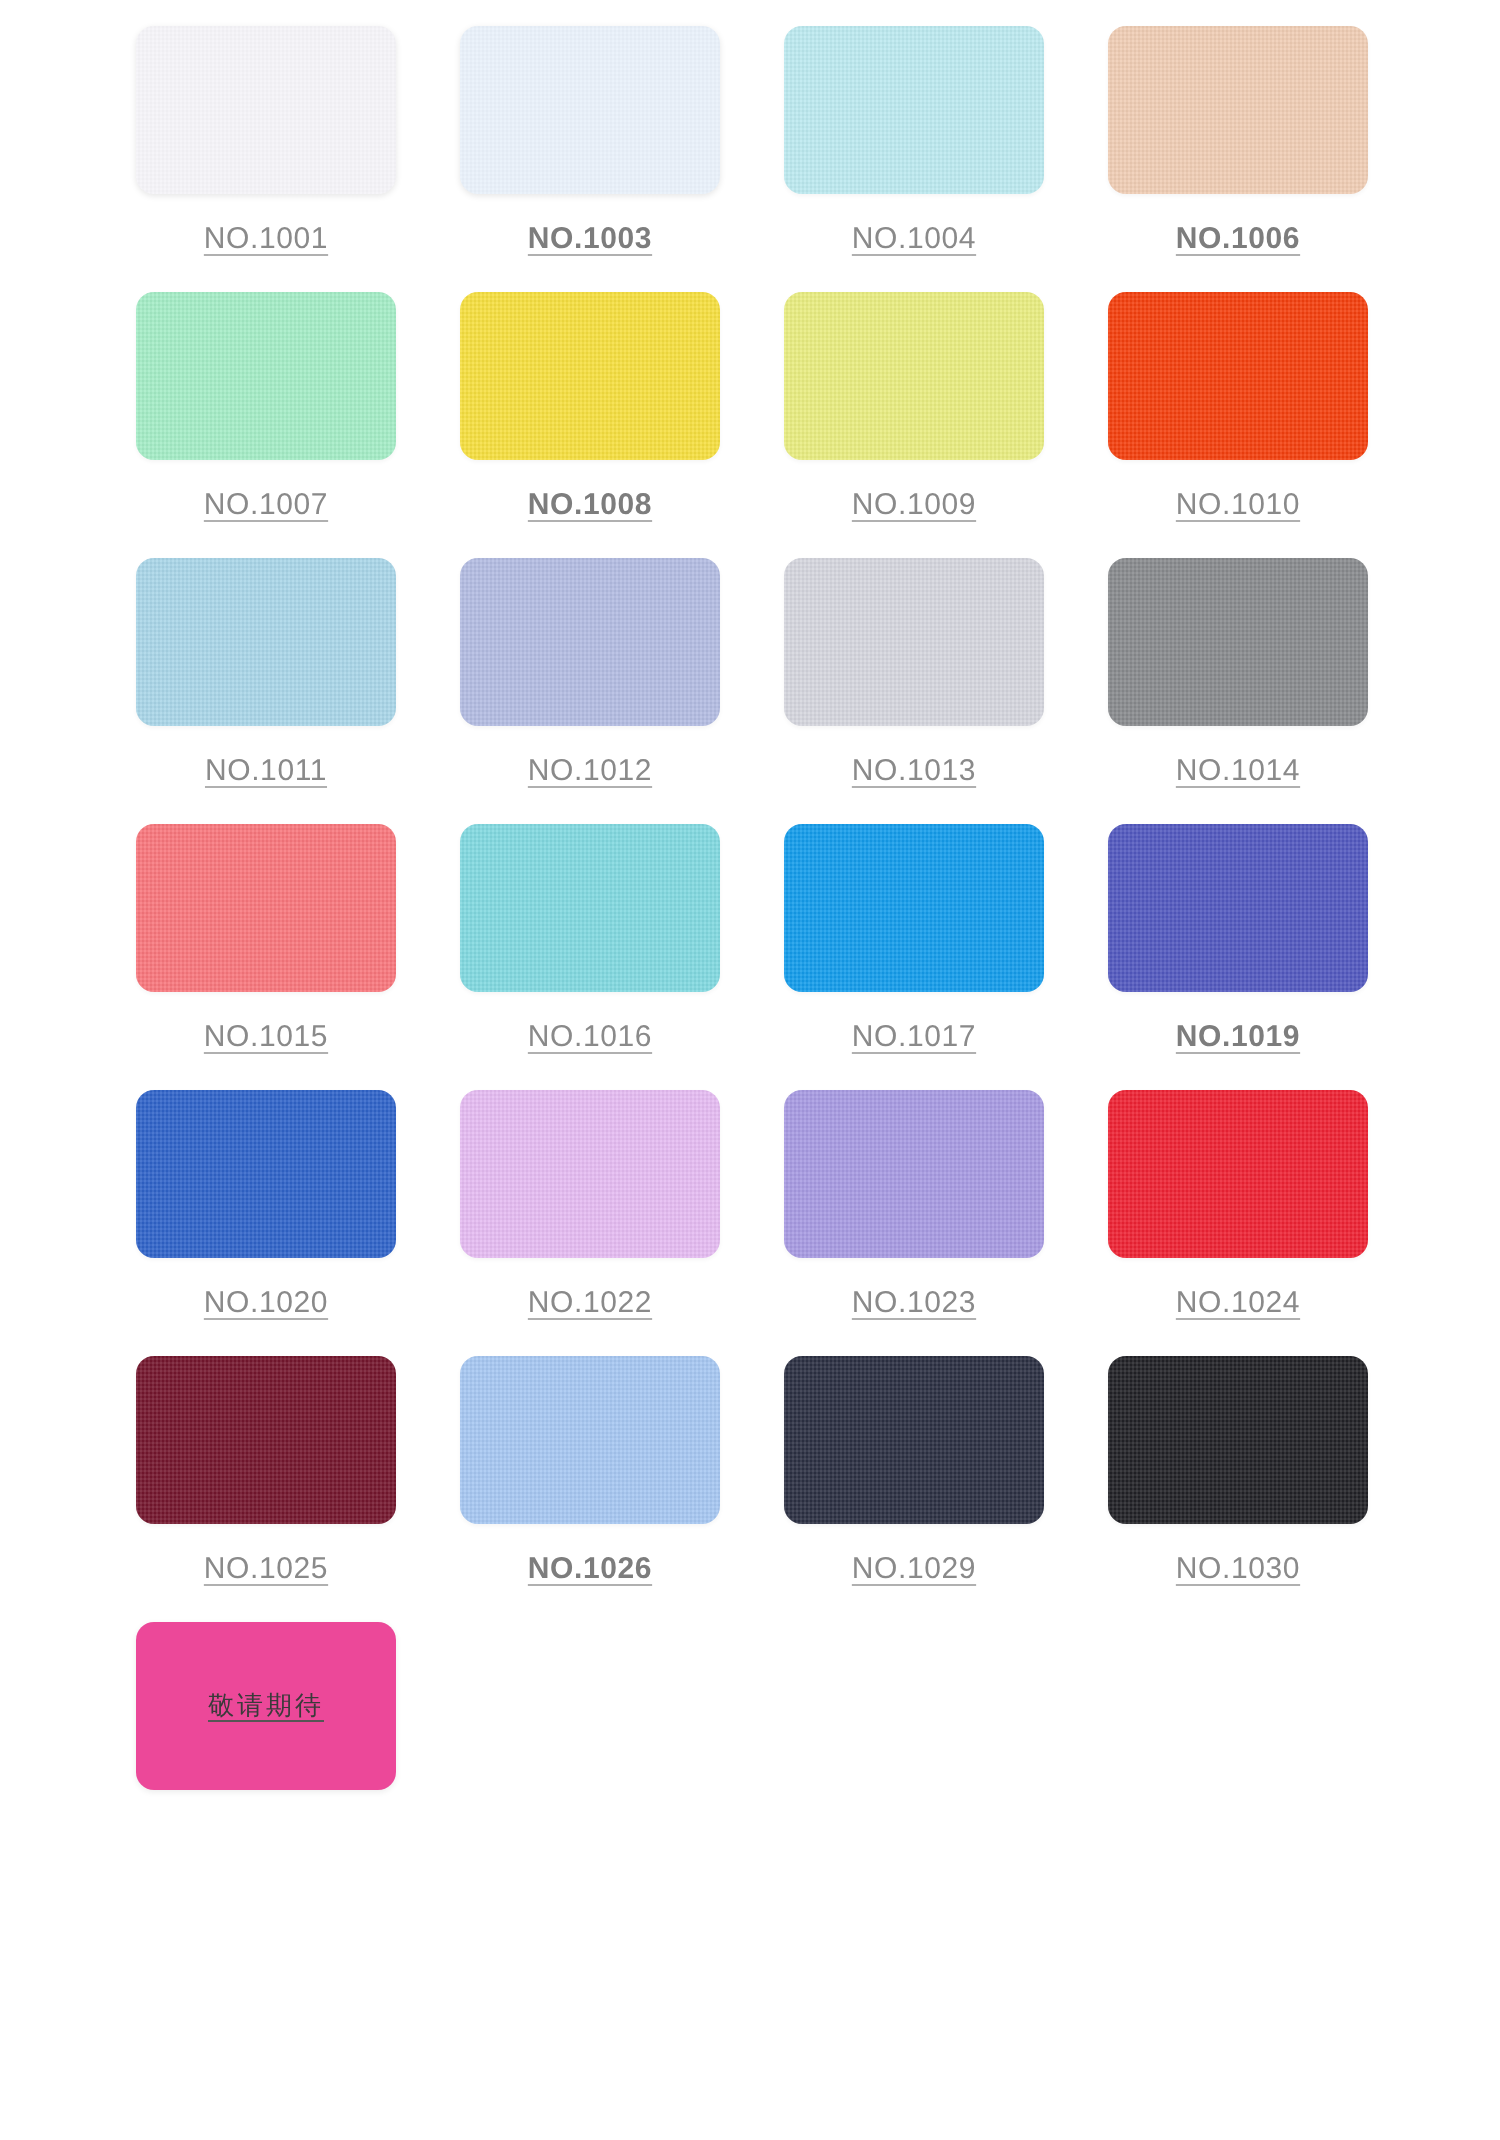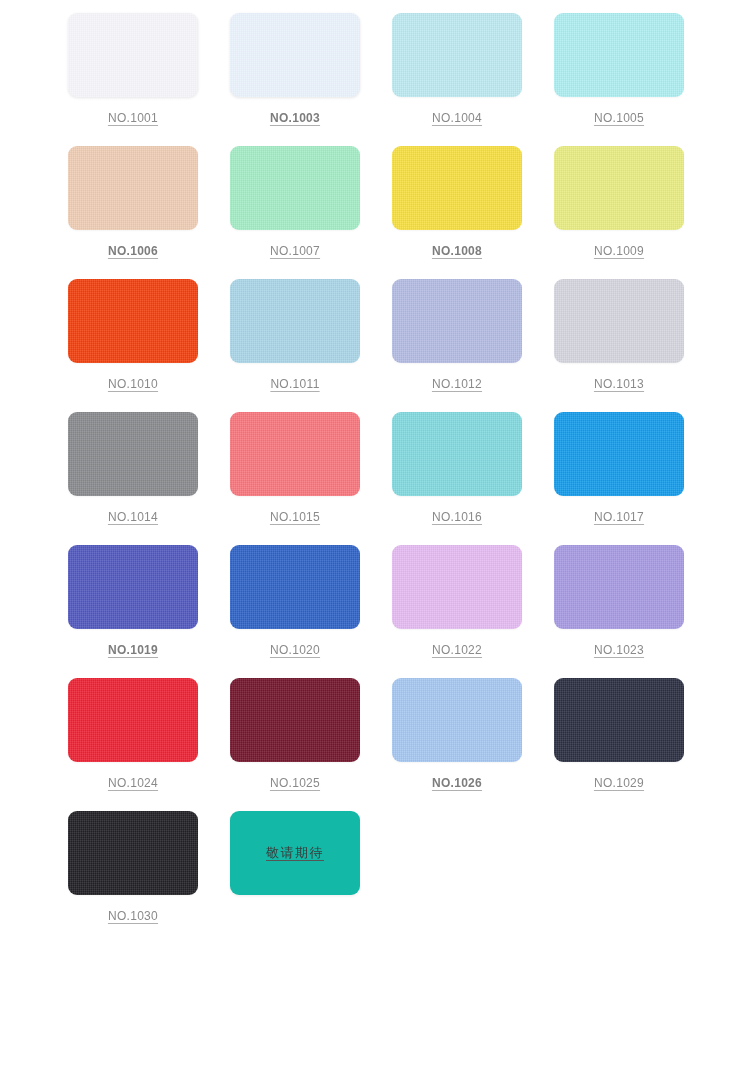--- a/index.html
+++ b/index.html
@@ -54,21 +54,21 @@
     box-shadow: 0 1px 3px rgba(0,0,0,0.10);
   }
   .swatch-chip.pale::after { opacity: 0.55; }
 
   .swatch-label {
     position: absolute;
     left: 0;
     top: 98px;
     width: 130px;
     text-align: center;
-    font-size: 12px;
+    font-size: 15px;
     letter-spacing: 0.3px;
     color: #8a8a8a;
     white-space: nowrap;
   }
 
   .swatch-label span.lbl-inner {
     text-decoration: underline;
     text-underline-offset: 3px;
     text-decoration-thickness: 1px;
     text-decoration-color: #b0b0b0;
@@ -108,24 +108,20 @@
     </div>
     <div class="swatch-cell">
       <div class="swatch-chip pale" style="background: rgb(234, 242, 251);"></div>
       <div class="swatch-label bold"><span class="lbl-inner">NO.1003</span></div>
     </div>
     <div class="swatch-cell">
       <div class="swatch-chip" style="background: rgb(188, 234, 240);"></div>
       <div class="swatch-label"><span class="lbl-inner">NO.1004</span></div>
     </div>
     <div class="swatch-cell">
-      <div class="swatch-chip" style="background: rgb(174, 238, 242);"></div>
-      <div class="swatch-label"><span class="lbl-inner">NO.1005</span></div>
-    </div>
-    <div class="swatch-cell">
       <div class="swatch-chip" style="background: rgb(240, 205, 180);"></div>
       <div class="swatch-label bold"><span class="lbl-inner">NO.1006</span></div>
     </div>
     <div class="swatch-cell">
       <div class="swatch-chip" style="background: rgb(164, 237, 198);"></div>
       <div class="swatch-label"><span class="lbl-inner">NO.1007</span></div>
     </div>
     <div class="swatch-cell">
       <div class="swatch-chip" style="background: rgb(246, 223, 63);"></div>
       <div class="swatch-label bold"><span class="lbl-inner">NO.1008</span></div>
@@ -196,17 +192,17 @@
     </div>
     <div class="swatch-cell">
       <div class="swatch-chip" style="background: rgb(43, 47, 66);"></div>
       <div class="swatch-label"><span class="lbl-inner">NO.1029</span></div>
     </div>
     <div class="swatch-cell">
       <div class="swatch-chip" style="background: rgb(33, 33, 38);"></div>
       <div class="swatch-label"><span class="lbl-inner">NO.1030</span></div>
     </div>
     <div class="swatch-cell">
-      <div class="coming-soon" style="background: #14b8a6;">
+      <div class="coming-soon" style="background: #ec4899;">
         <span class="coming-soon-text" style="color: rgb(58, 58, 58);">敬请期待</span>
       </div>
     </div>
   </div>
 
 </body></html>

